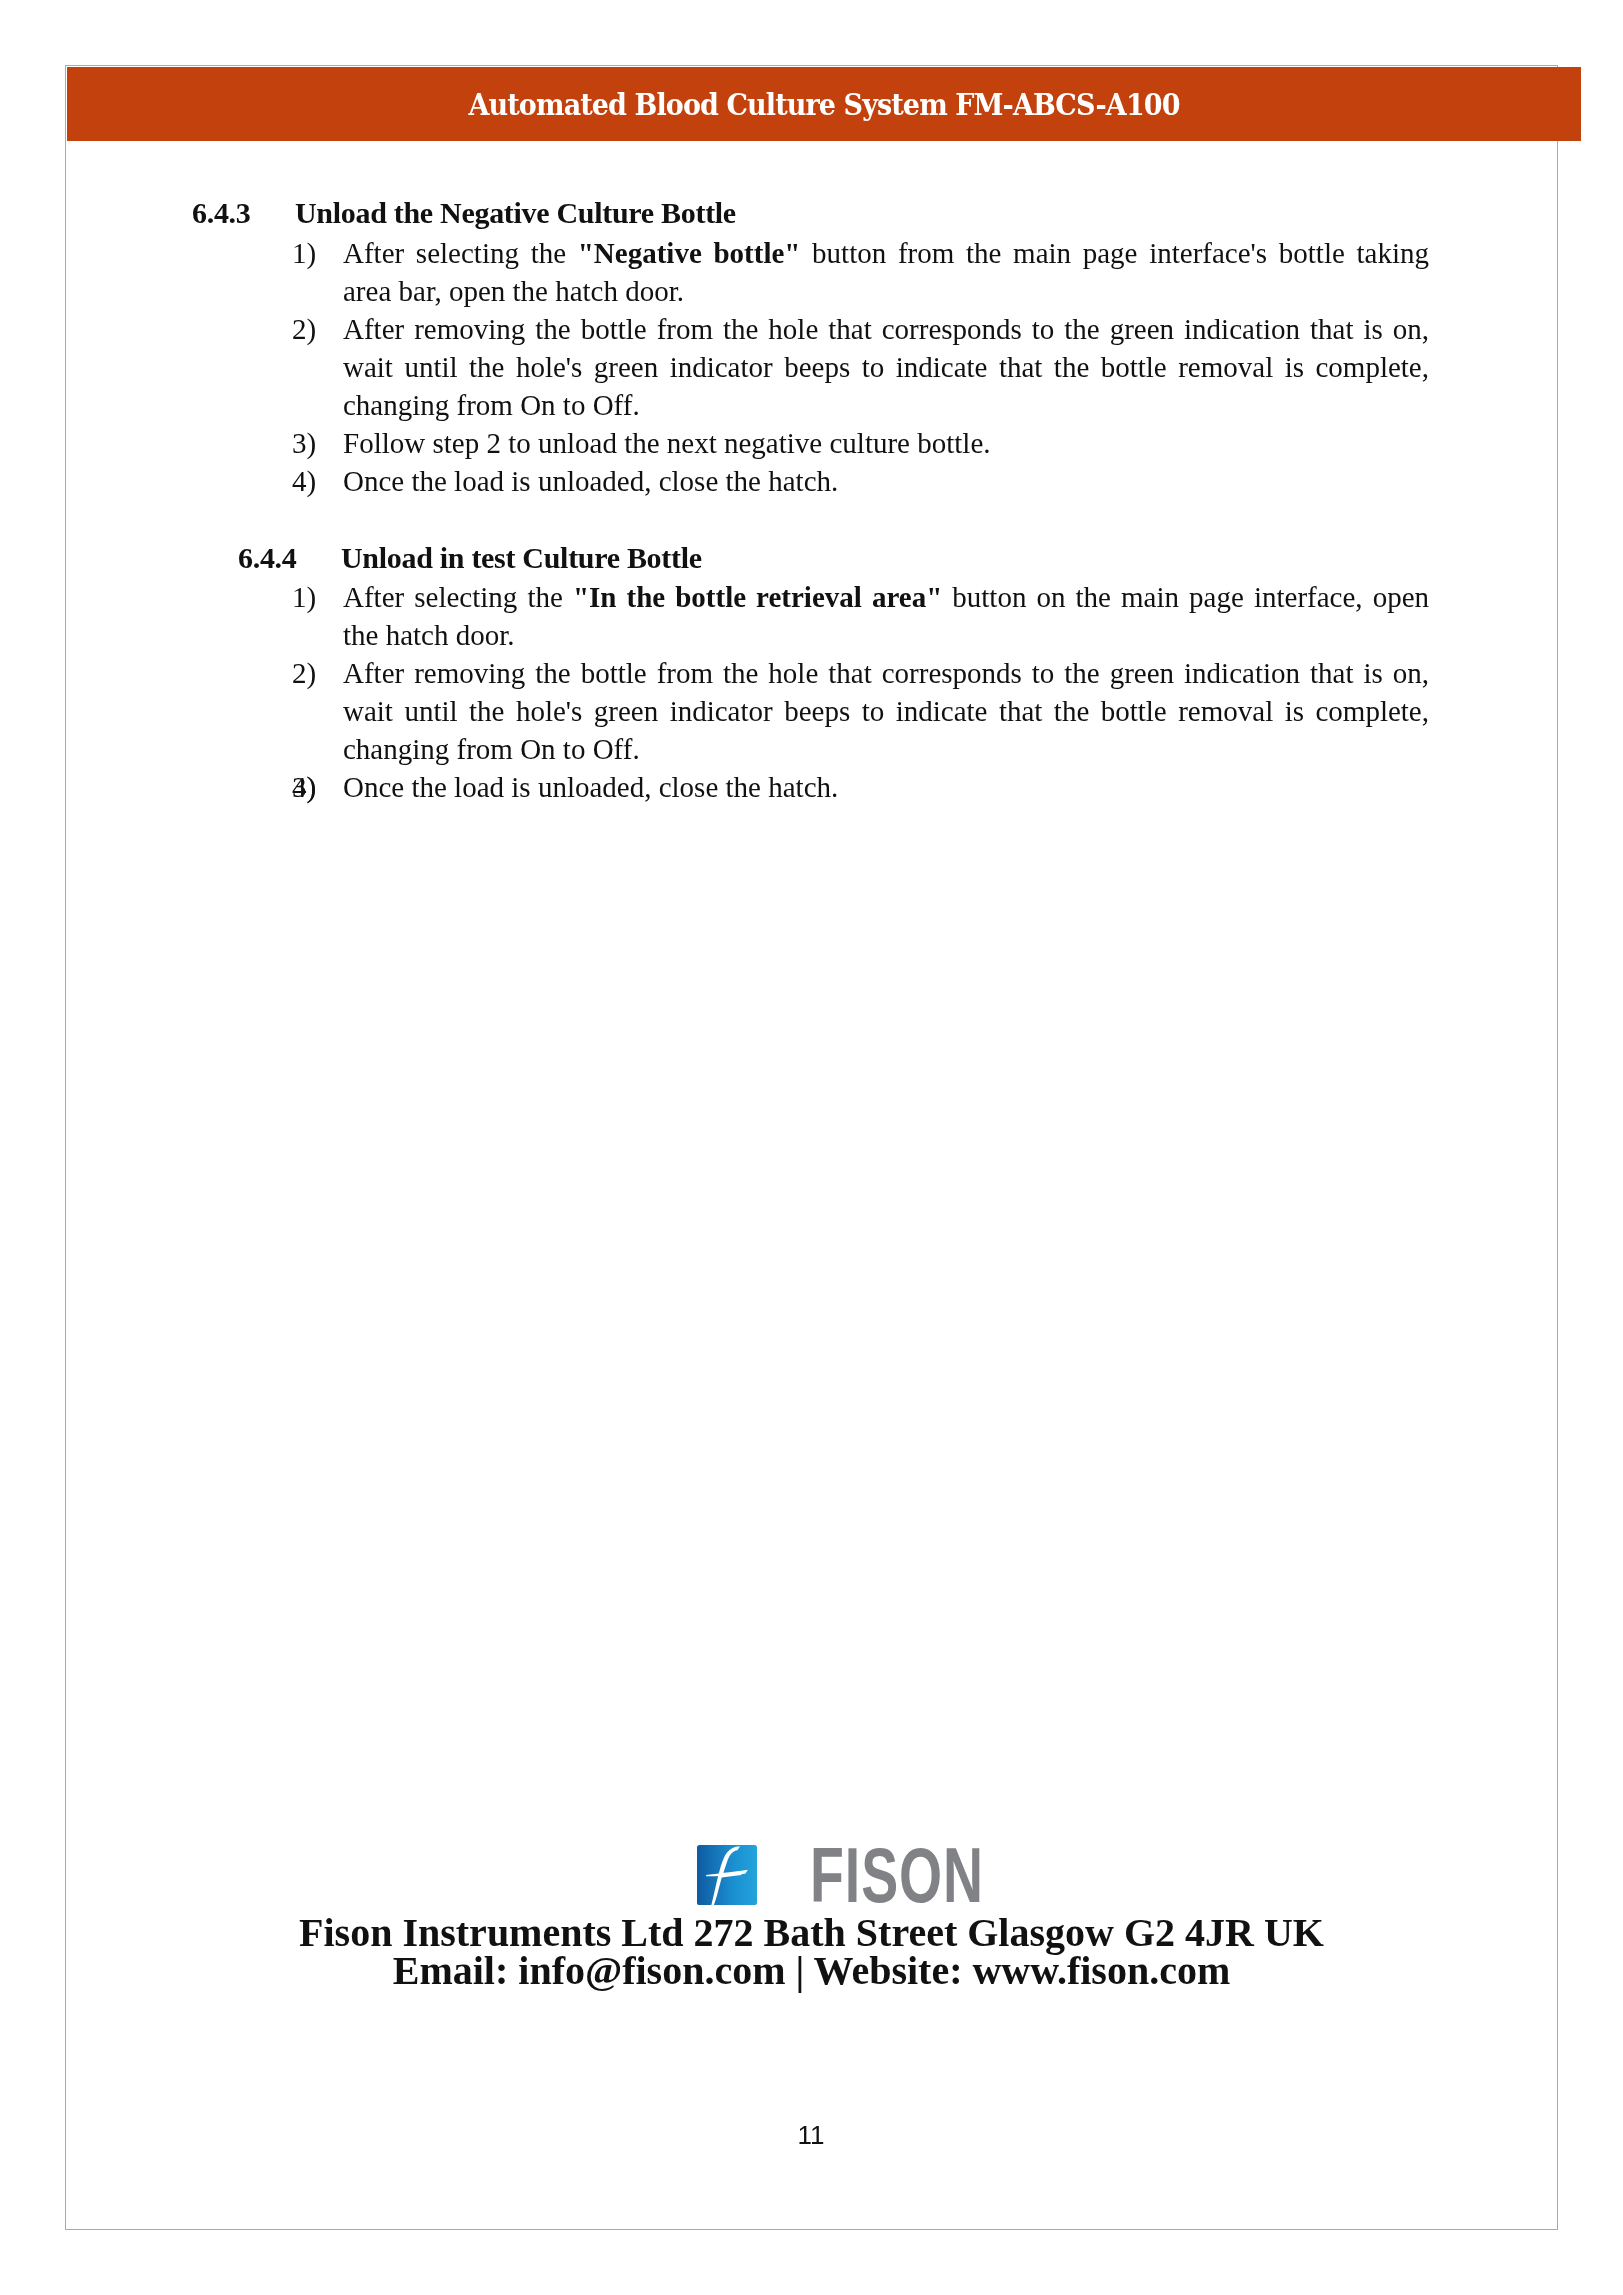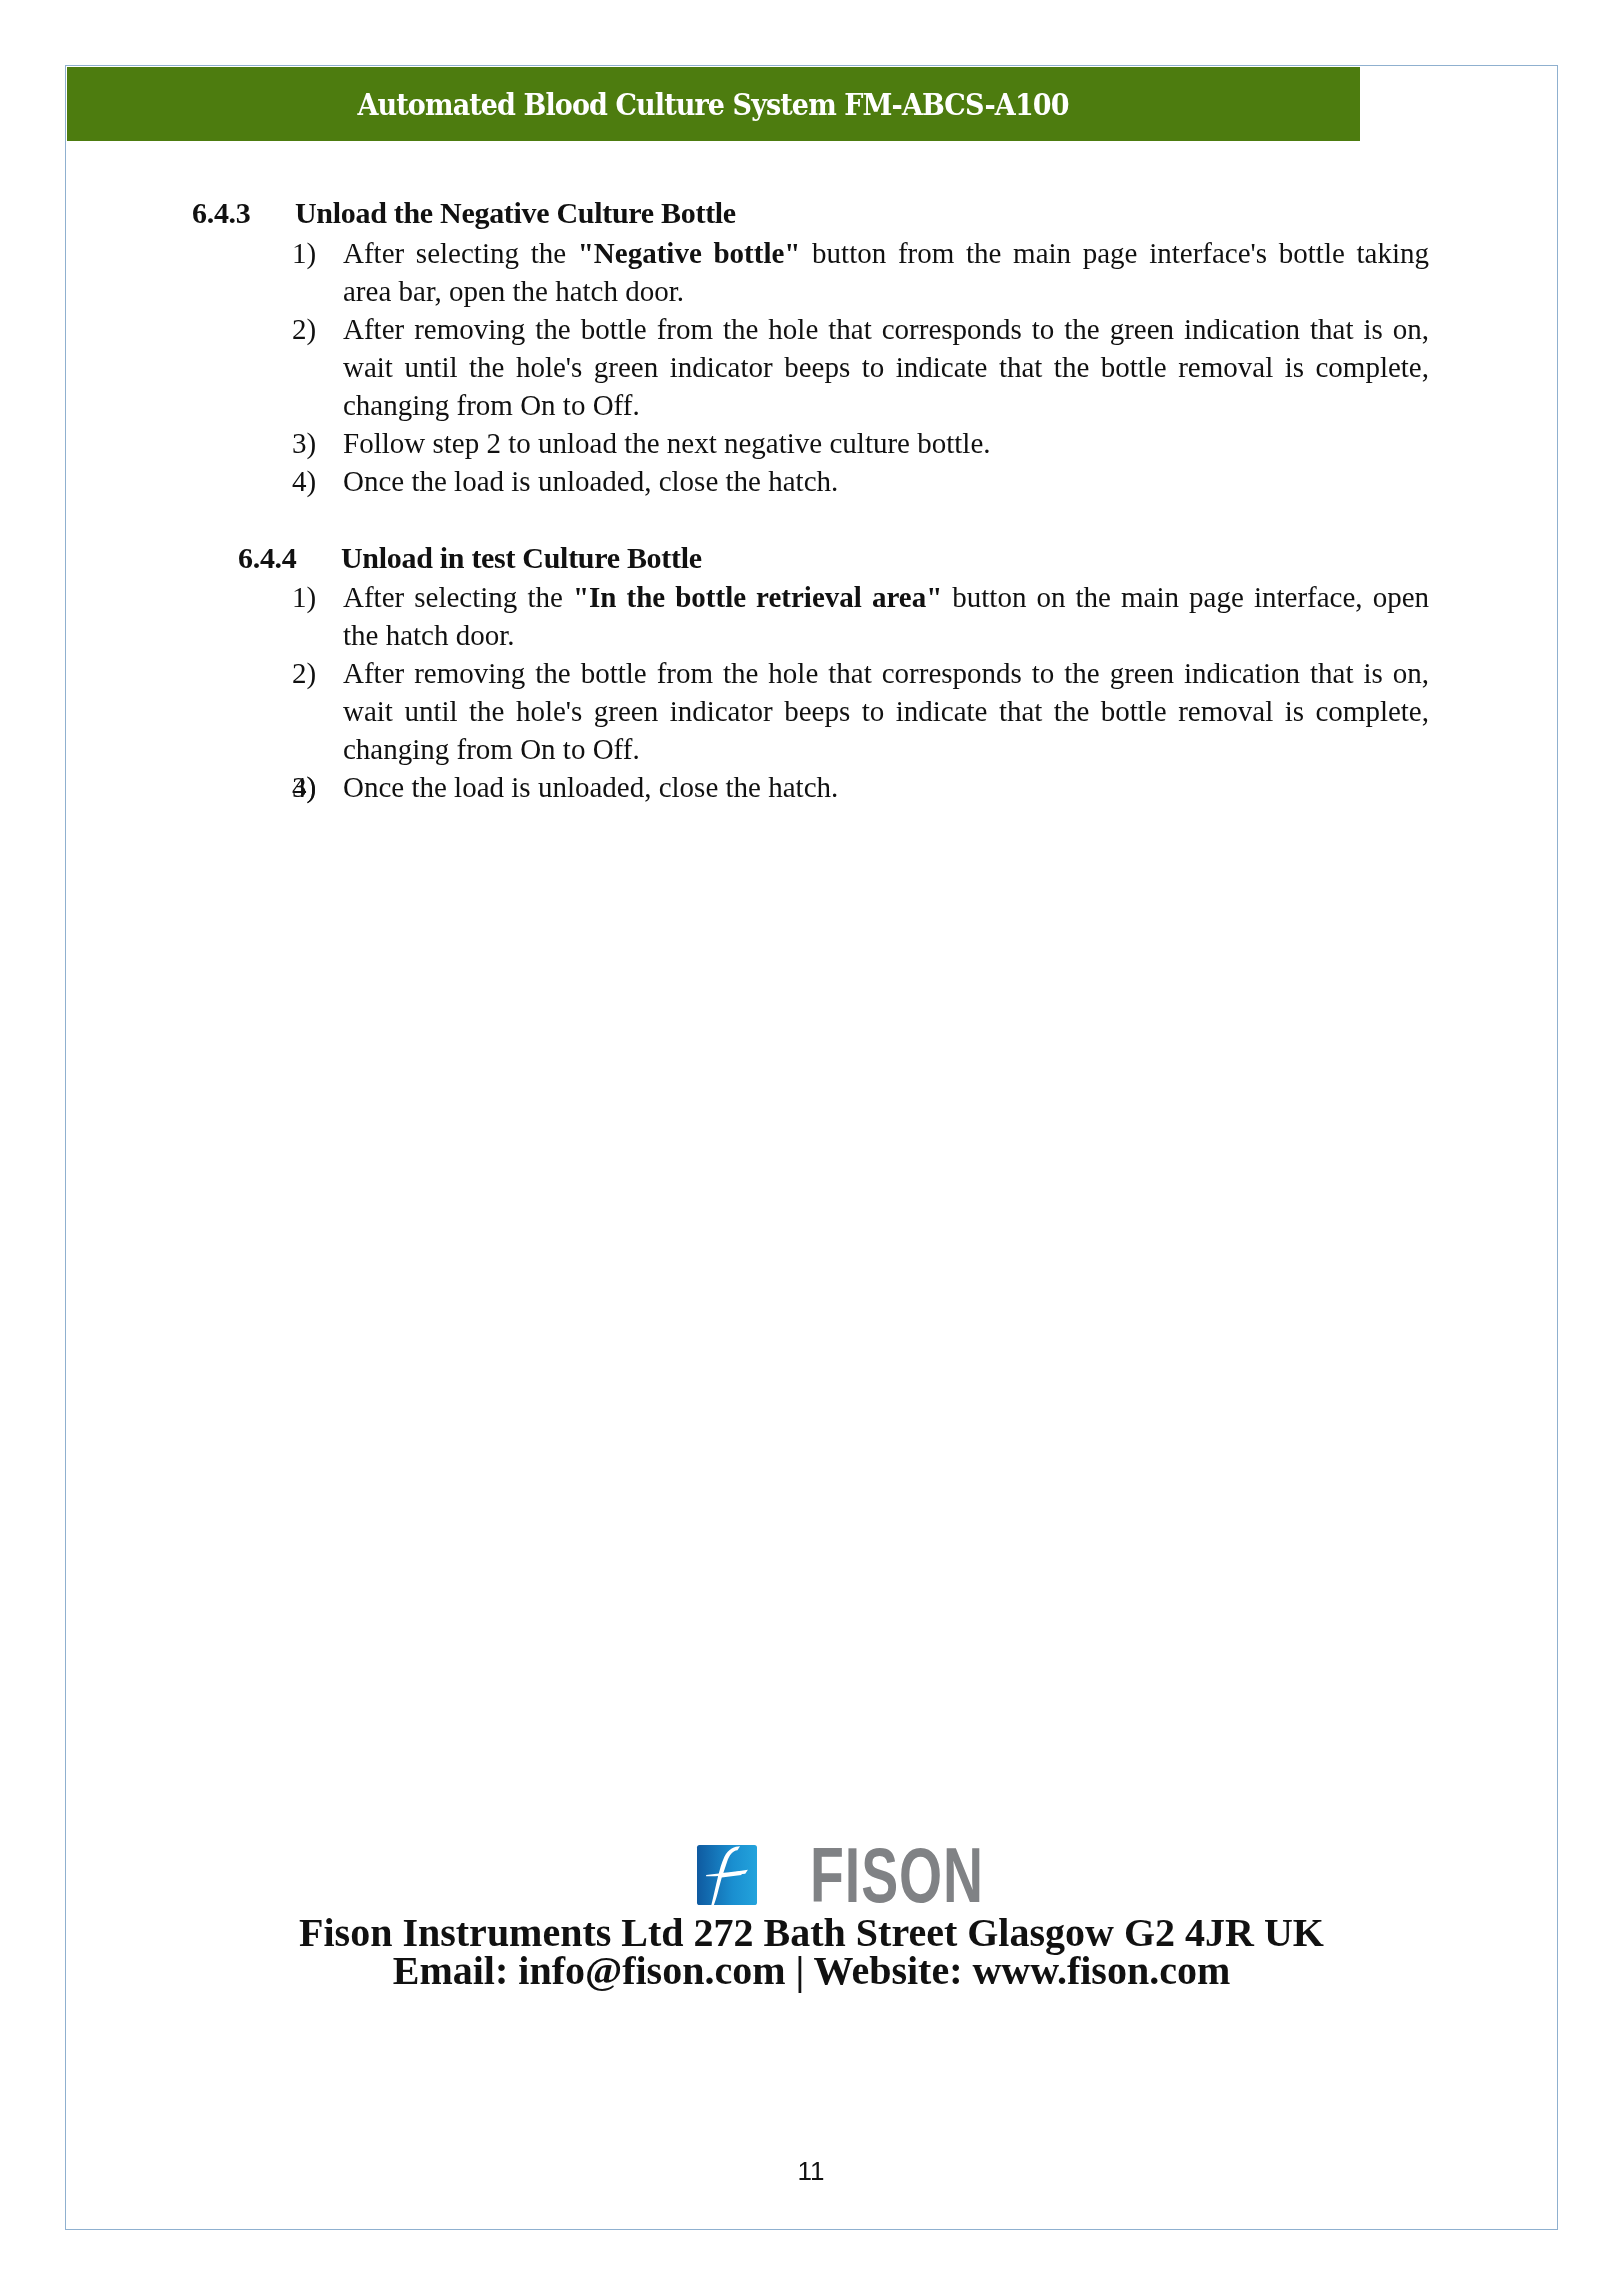--- a/index.html
+++ b/index.html
@@ -2,22 +2,22 @@
 <html style="font-size:10.5px"><head>
   <meta charset="utf-8">
   <style>
     html, body { margin: 0; padding: 0; background: #ffffff; }
     body { width: 1623px; height: 2295px; position: relative; overflow: hidden; }
     .page-frame {
       position: absolute; left: 65px; top: 65px; width: 1493px; height: 2165px;
       border: 1.3px solid #8fb0cf; box-sizing: border-box;
     }
     .header-bar {
-      position: absolute; left: 67px; top: 67px; width: 1293px; height: 74px;
-      background: #4d7c0f;
+      position: absolute; left: 67px; top: 67px; width: 1514px; height: 74px;
+      background: #c2410c;
       display: flex; align-items: center; justify-content: center;
     }
     .header-title {
       color: #ffffff; font-family: "DejaVu Serif", serif; font-weight: bold;
       font-size: 30px; letter-spacing: -1px; transform: scaleX(0.9);
     }
     .serif { font-family: "Liberation Serif", "DejaVu Serif", serif; color: #111; }
     .section-heading {
       position: absolute; left: 192px; font-size: 30px; font-weight: bold;
       white-space: nowrap; letter-spacing: -0.3px;
@@ -41,21 +41,21 @@
       color: #808285; font-size: 77px; line-height: 62px; letter-spacing: 1.3px;
       transform: scaleX(0.72); transform-origin: left center; display: inline-block;
     }
     .footer-line {
       position: absolute; left: 0; width: 1623px; text-align: center;
       font-family: "Liberation Serif", "DejaVu Serif", serif; font-weight: bold;
       font-size: 40px; color: #111;
     }
     .page-number {
       position: absolute; left: 0; width: 1622px; top: 2120px; text-align: center;
-      font-family: "Liberation Sans", sans-serif; font-size: 26px; color: #111; margin-top: 36px;
+      font-family: "Liberation Sans", sans-serif; font-size: 26px; color: #111;
     }
   </style>
 </head>
 <body>
 
 <div class="page-frame"></div>
 
 <div class="header-bar">
   <span class="header-title">Automated Blood Culture System FM-ABCS-A100</span>
 </div>

